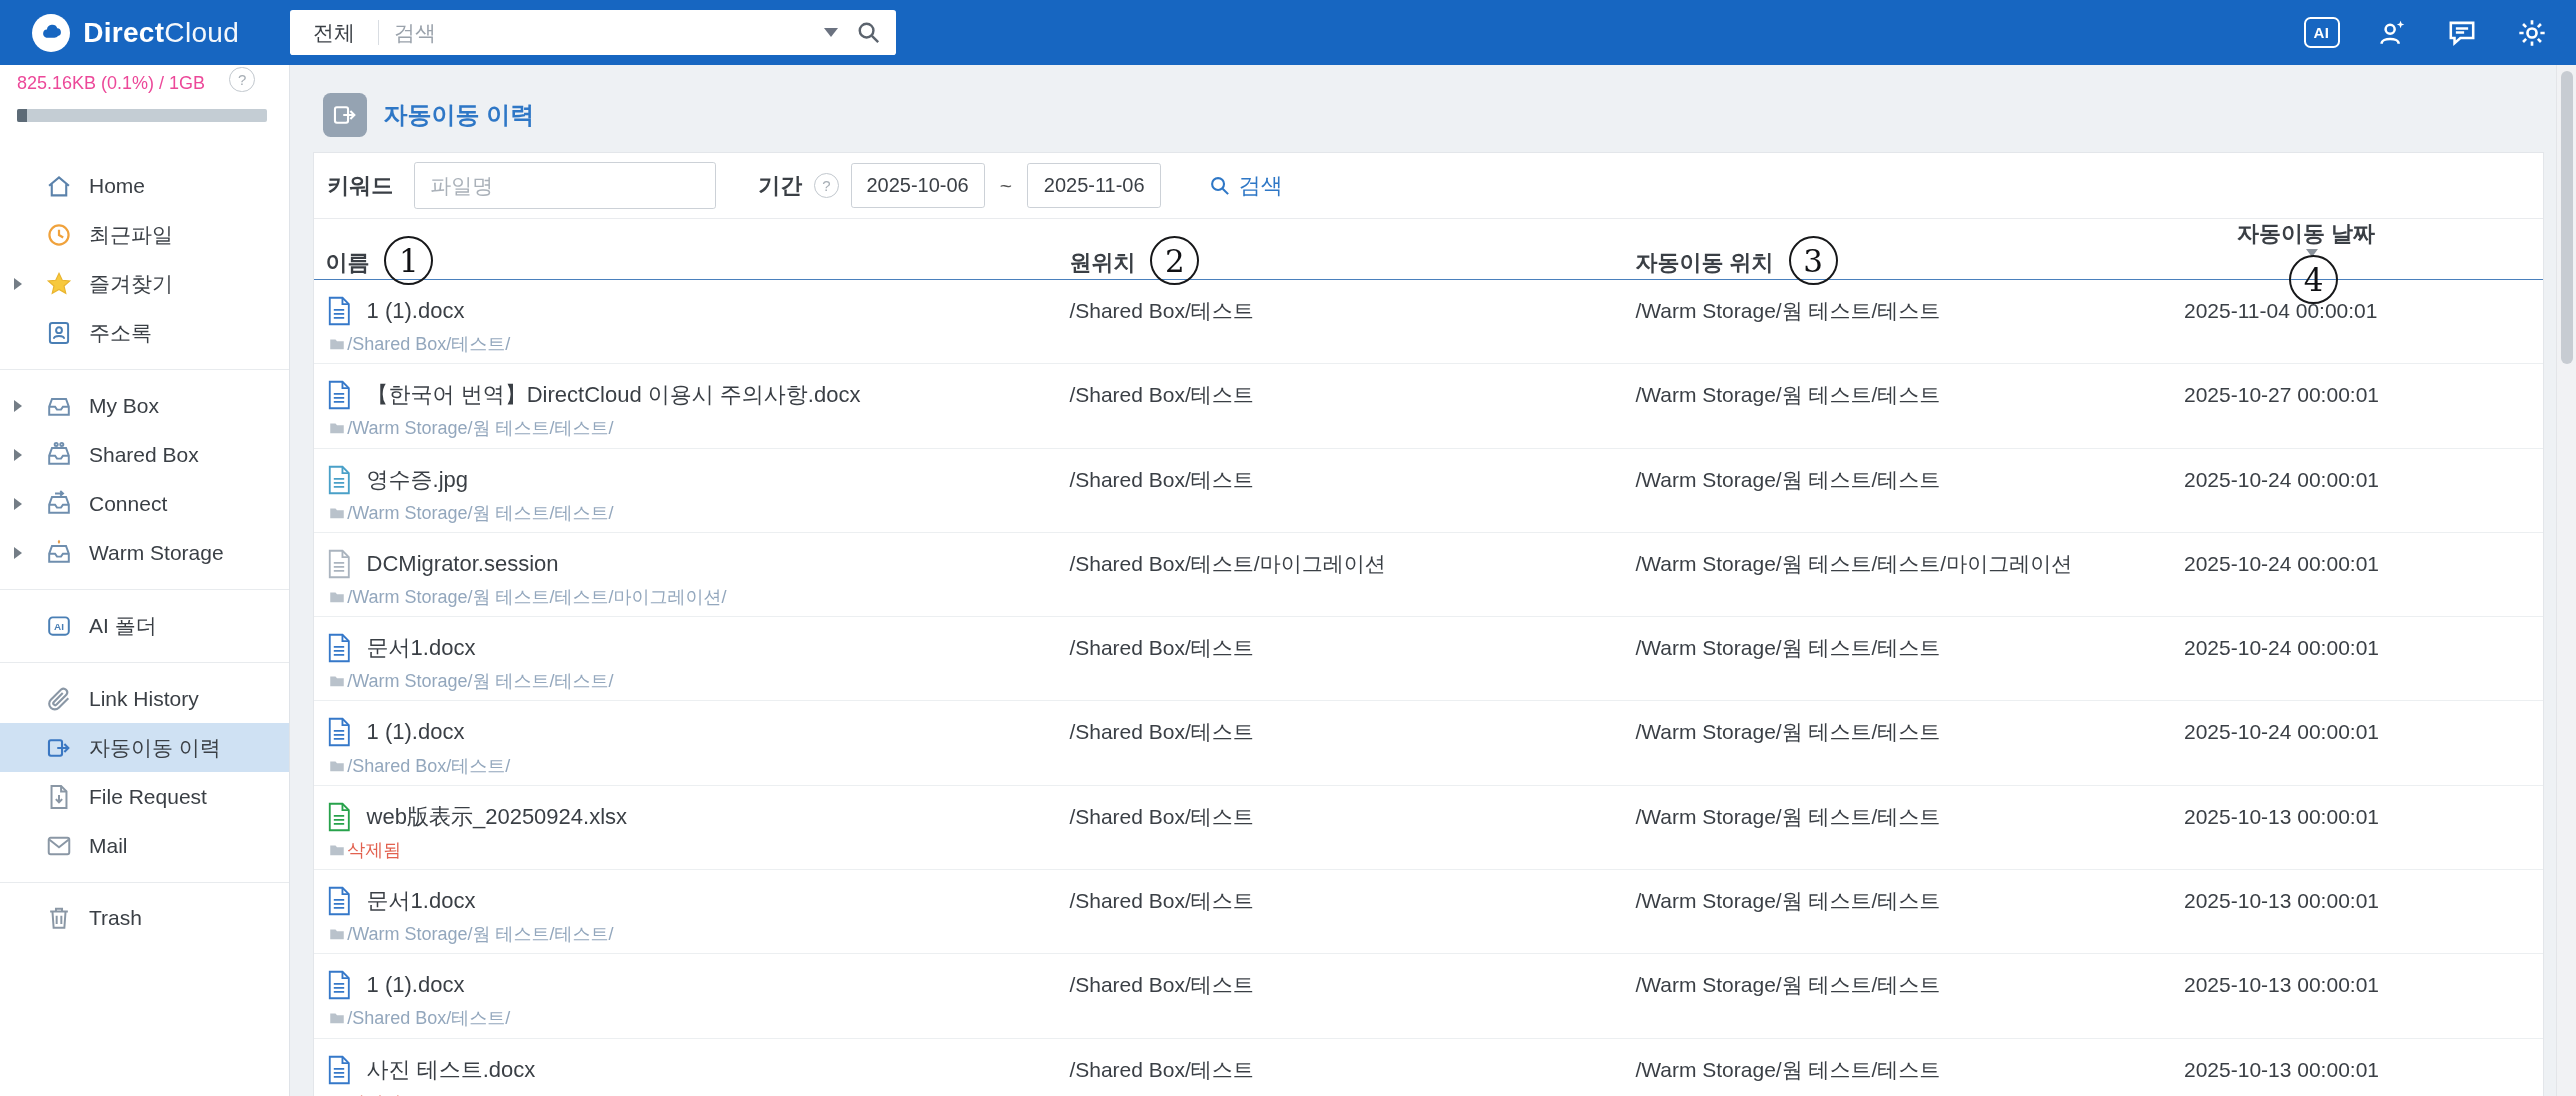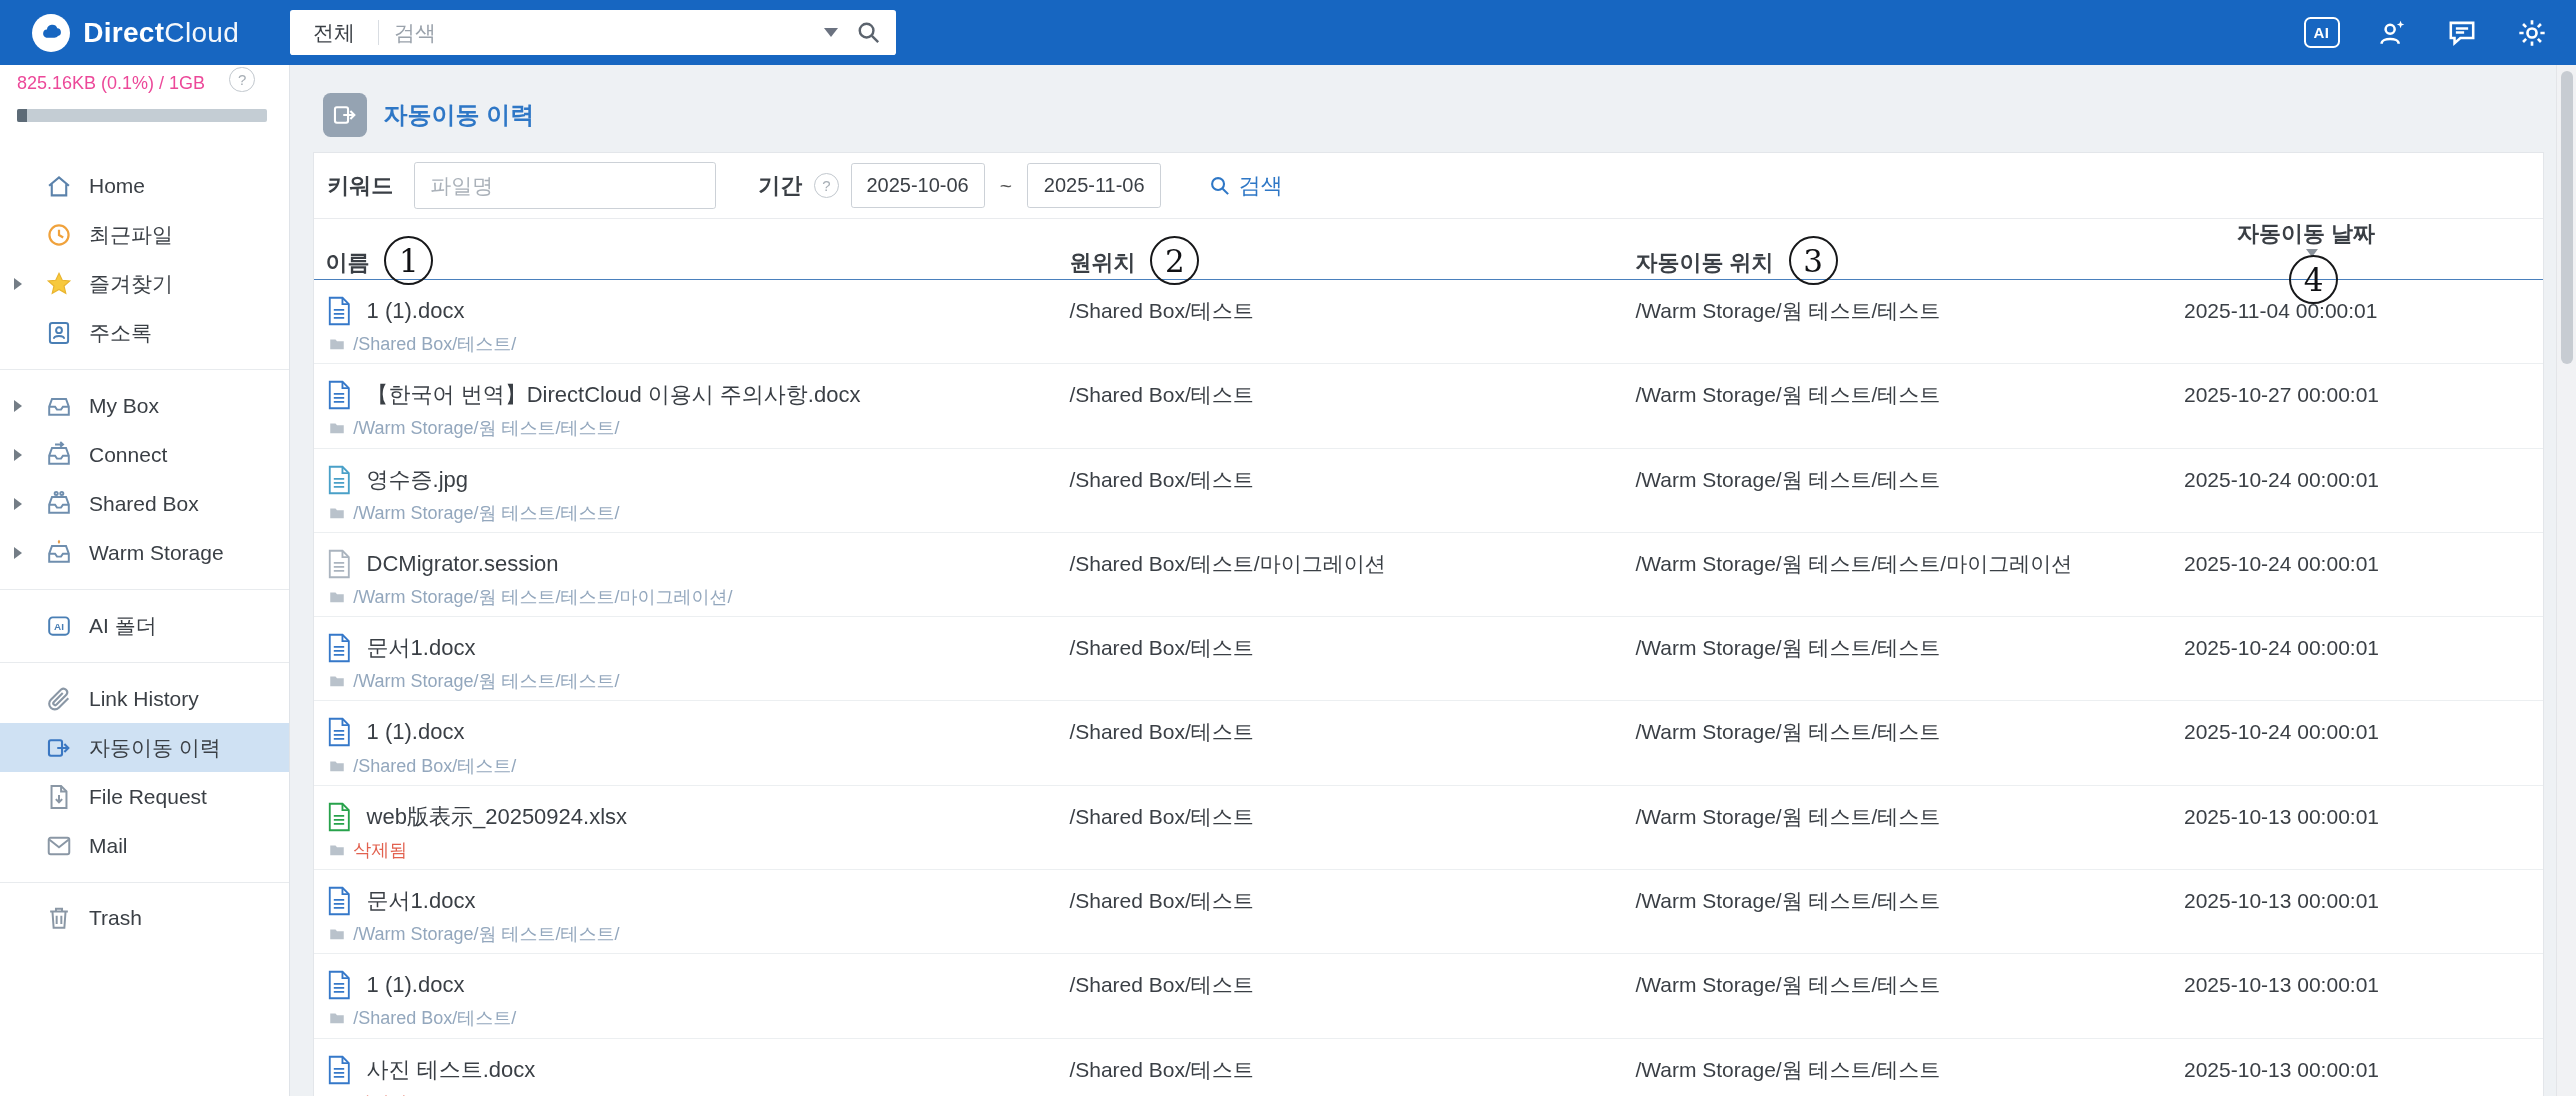--- a/index.html
+++ b/index.html
@@ -93,21 +93,21 @@
   .circ { width:49px; height:49px; border:2.8px solid #17181a; border-radius:50%; display:inline-flex;
           align-items:center; justify-content:center; font-family:"DejaVu Serif",serif; font-size:31px;
           color:#101114; margin-left:15px; flex:0 0 auto; font-weight:400; transform:translateY(-1.9px); }
 
   .row { display:grid; grid-template-columns:744px 566px 560px 1fr; border-bottom:0.9px solid #eceff1;
          padding:15px 0 7.6px; align-items:start; }
   .cell { padding-left:11.4px; display:flex; align-items:center; height:32px; font-size:21px; white-space:nowrap; }
   .cell.date { justify-content:flex-end; padding-right:178px; padding-left:0; }
   .name-wrap { display:flex; flex-direction:column; padding-left:11.4px; }
   .name-line { display:flex; align-items:center; gap:13.2px; height:32px; font-size:22px; white-space:nowrap; }
-  .sub-line { display:flex; align-items:center; gap:7px; margin-top:5.7px; height:23px; font-size:18px;
+  .sub-line { display:flex; align-items:center; gap:1px; margin-top:5.7px; height:23px; font-size:18px;
               margin-left:2.8px; white-space:nowrap; }
   .sub_type-path { color:#93a7bd; }
   .sub_type-deleted { color:#e2614f; }
   .file-icon { width:28px; height:30px; flex:0 0 auto; }
   .icon-docx { color:#3578c9; } .icon-xlsx { color:#27a24b; }
   .icon-jpg  { color:#49a0c8; } .icon-file { color:#aab4bf; }
   .fname { cursor:pointer; }
 
   
   .scrollbar { position:absolute; right:0; top:65px; bottom:0; width:20px; background:#f1f2f4;
@@ -222,35 +222,35 @@
             <path d="M3.6 12.6 6 6h12l2.4 6.6v6.8H3.6zM3.6 12.6h5l1.7 2.5h3.4l1.7-2.5h5"></path>
           </svg>
         </span>
       <span>My Box</span>
     </div>
     <div class="item">
       <span class="exp"></span>
       <span class="sicon">
           <svg width="28" height="28" viewBox="0 0 24 24" fill="none" stroke="#6f8eae" stroke-width="1.7">
             <path d="M3.6 12.6 6 6h12l2.4 6.6v6.8H3.6zM3.6 12.6h5l1.7 2.5h3.4l1.7-2.5h5"></path>
-            <path d="M8.6 2.9h6.8m-2.3-2l2.3 2-2.3 2"></path>
-          </svg>
-        </span>
-      <span>Connect</span>
+            <circle cx="9.6" cy="2.9" r="1.3"></circle>
+            <circle cx="14.4" cy="2.9" r="1.3"></circle>
+          </svg>
+        </span>
+      <span>Shared Box</span>
     </div>
     <div class="item">
       <span class="exp"></span>
       <span class="sicon">
           <svg width="28" height="28" viewBox="0 0 24 24" fill="none" stroke="#6f8eae" stroke-width="1.7">
             <path d="M3.6 12.6 6 6h12l2.4 6.6v6.8H3.6zM3.6 12.6h5l1.7 2.5h3.4l1.7-2.5h5"></path>
-            <circle cx="9.6" cy="2.9" r="1.3"></circle>
-            <circle cx="14.4" cy="2.9" r="1.3"></circle>
-          </svg>
-        </span>
-      <span>Shared Box</span>
+            <path d="M8.6 2.9h6.8m-2.3-2l2.3 2-2.3 2"></path>
+          </svg>
+        </span>
+      <span>Connect</span>
     </div>
     <div class="item">
       <span class="exp"></span>
       <span class="sicon">
           <svg width="28" height="28" viewBox="0 0 24 24" fill="none" stroke="#6f8eae" stroke-width="1.7">
             <path d="M3.6 12.6 6 6h12l2.4 6.6v6.8H3.6zM3.6 12.6h5l1.7 2.5h3.4l1.7-2.5h5"></path>
             <path d="M12 .6c1.7 1.5.9 2.7 0 3.5-.9-.8-1.7-2 0-3.5z" fill="#e59a48" stroke="none"></path>
           </svg>
         </span>
       <span>Warm Storage</span>

